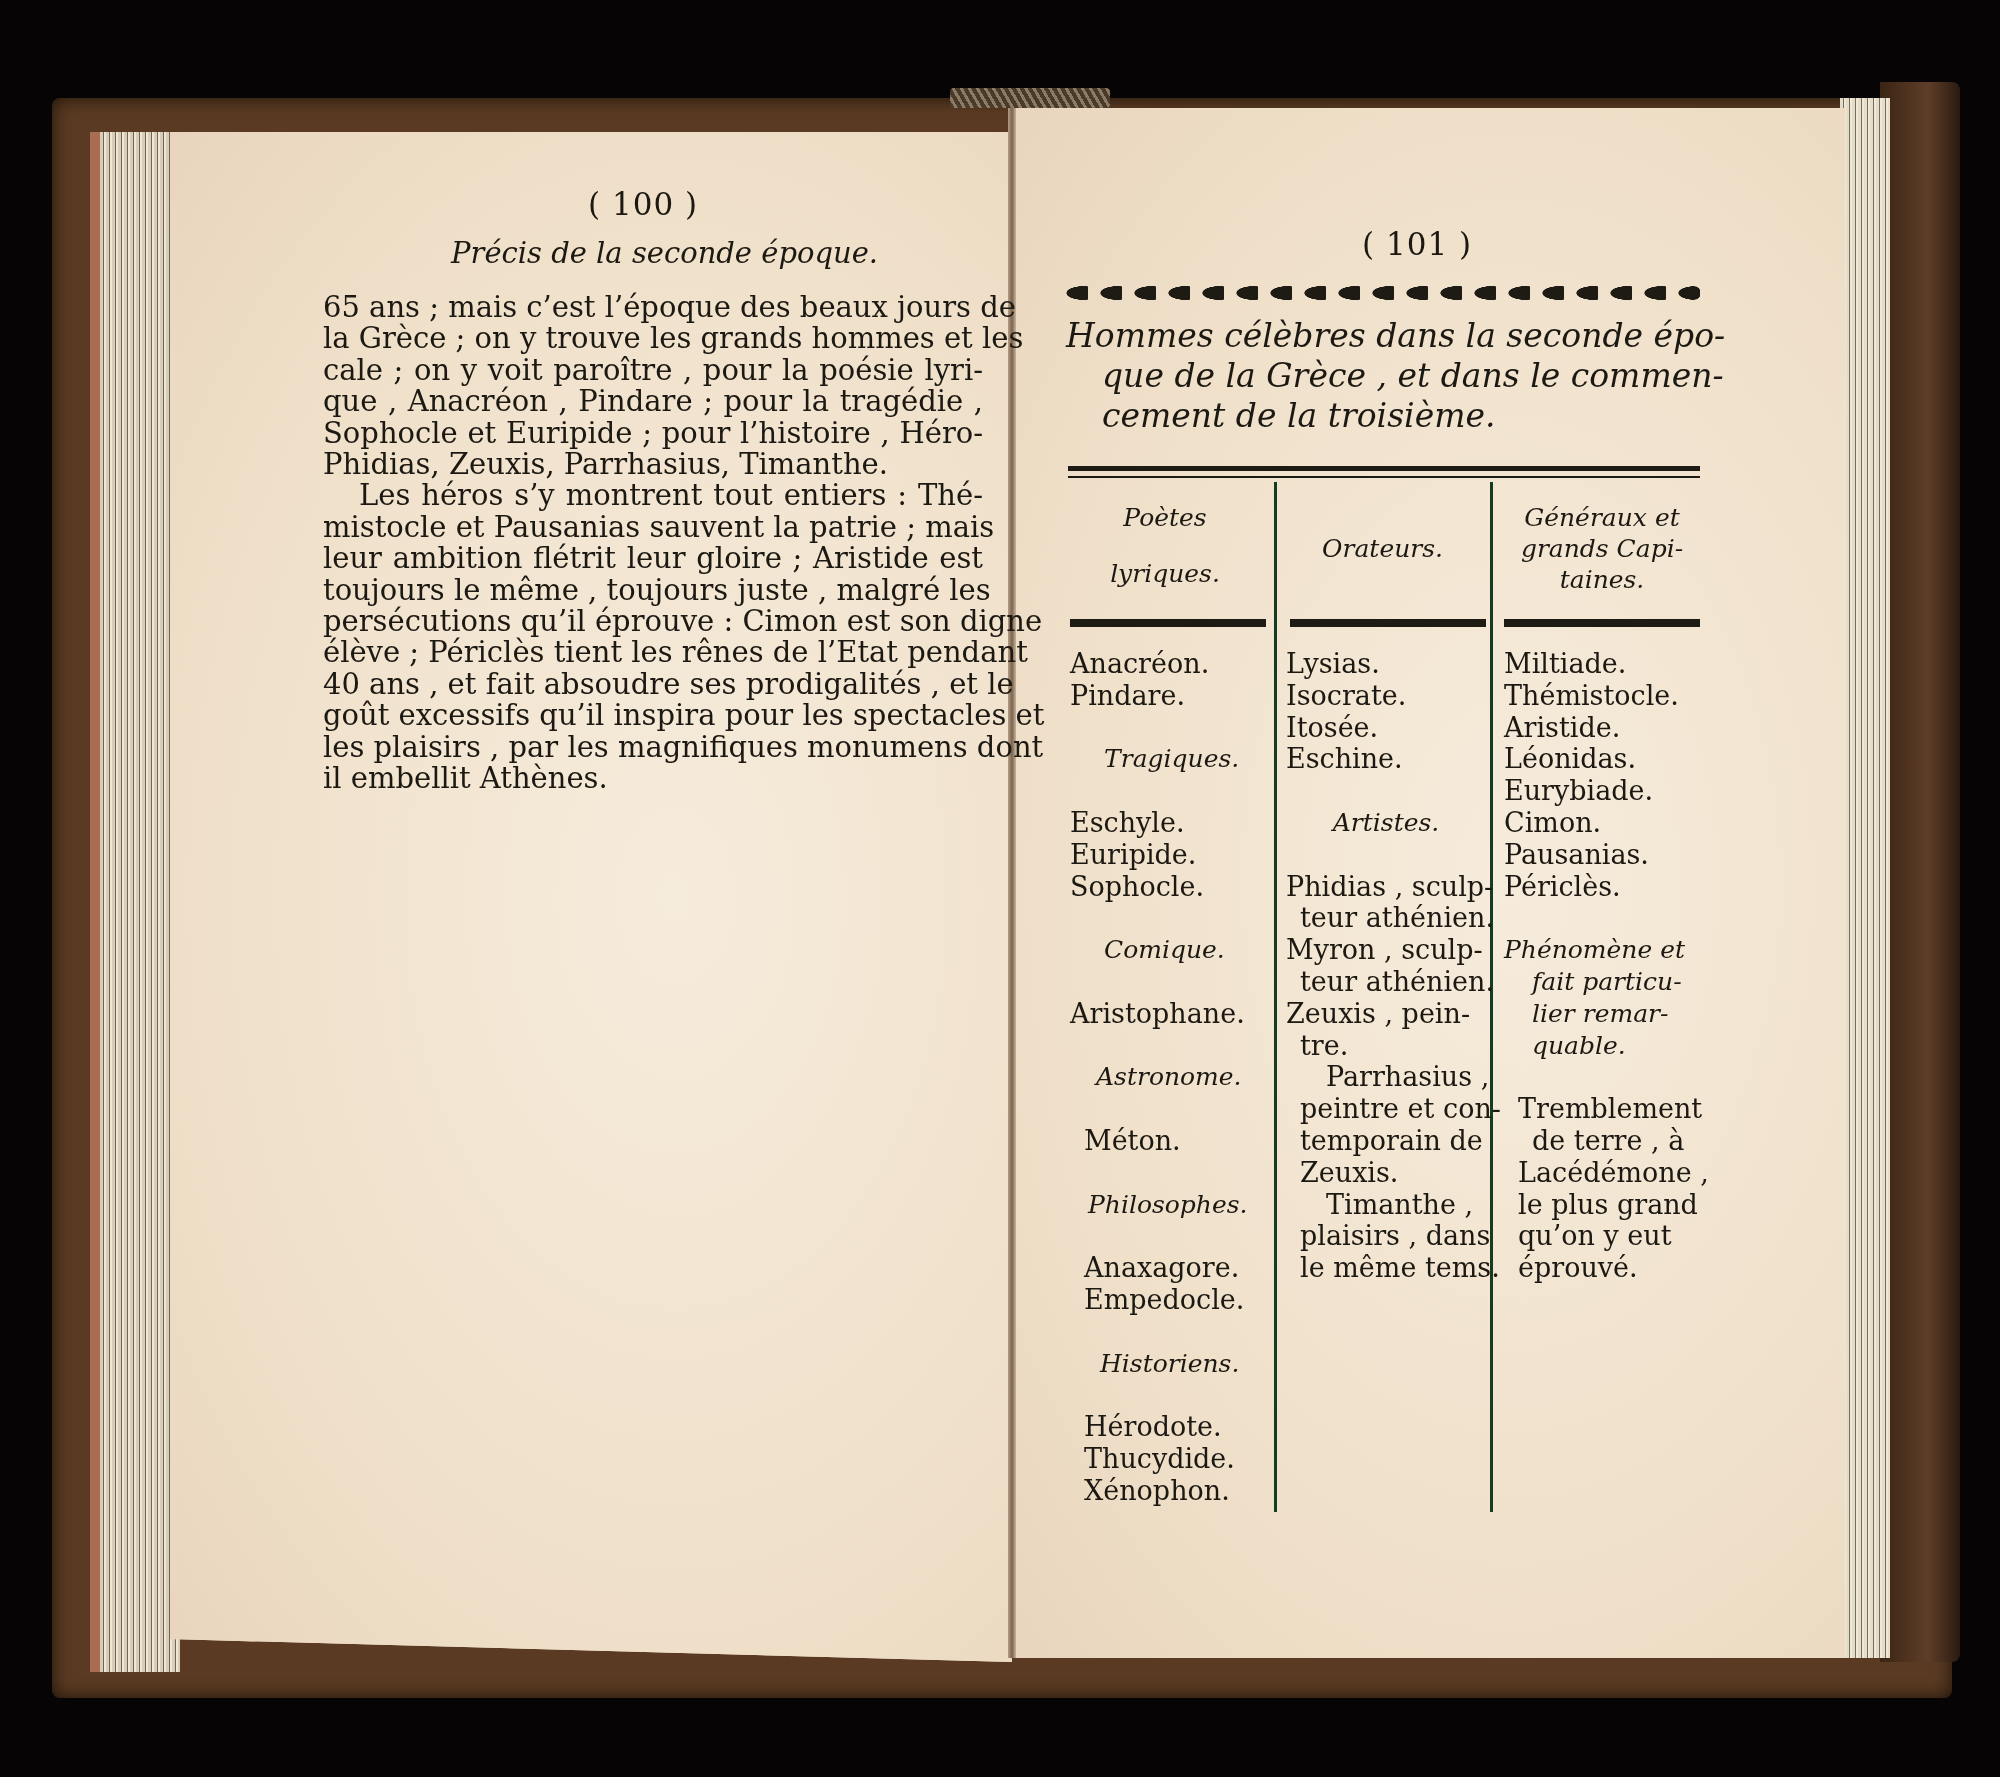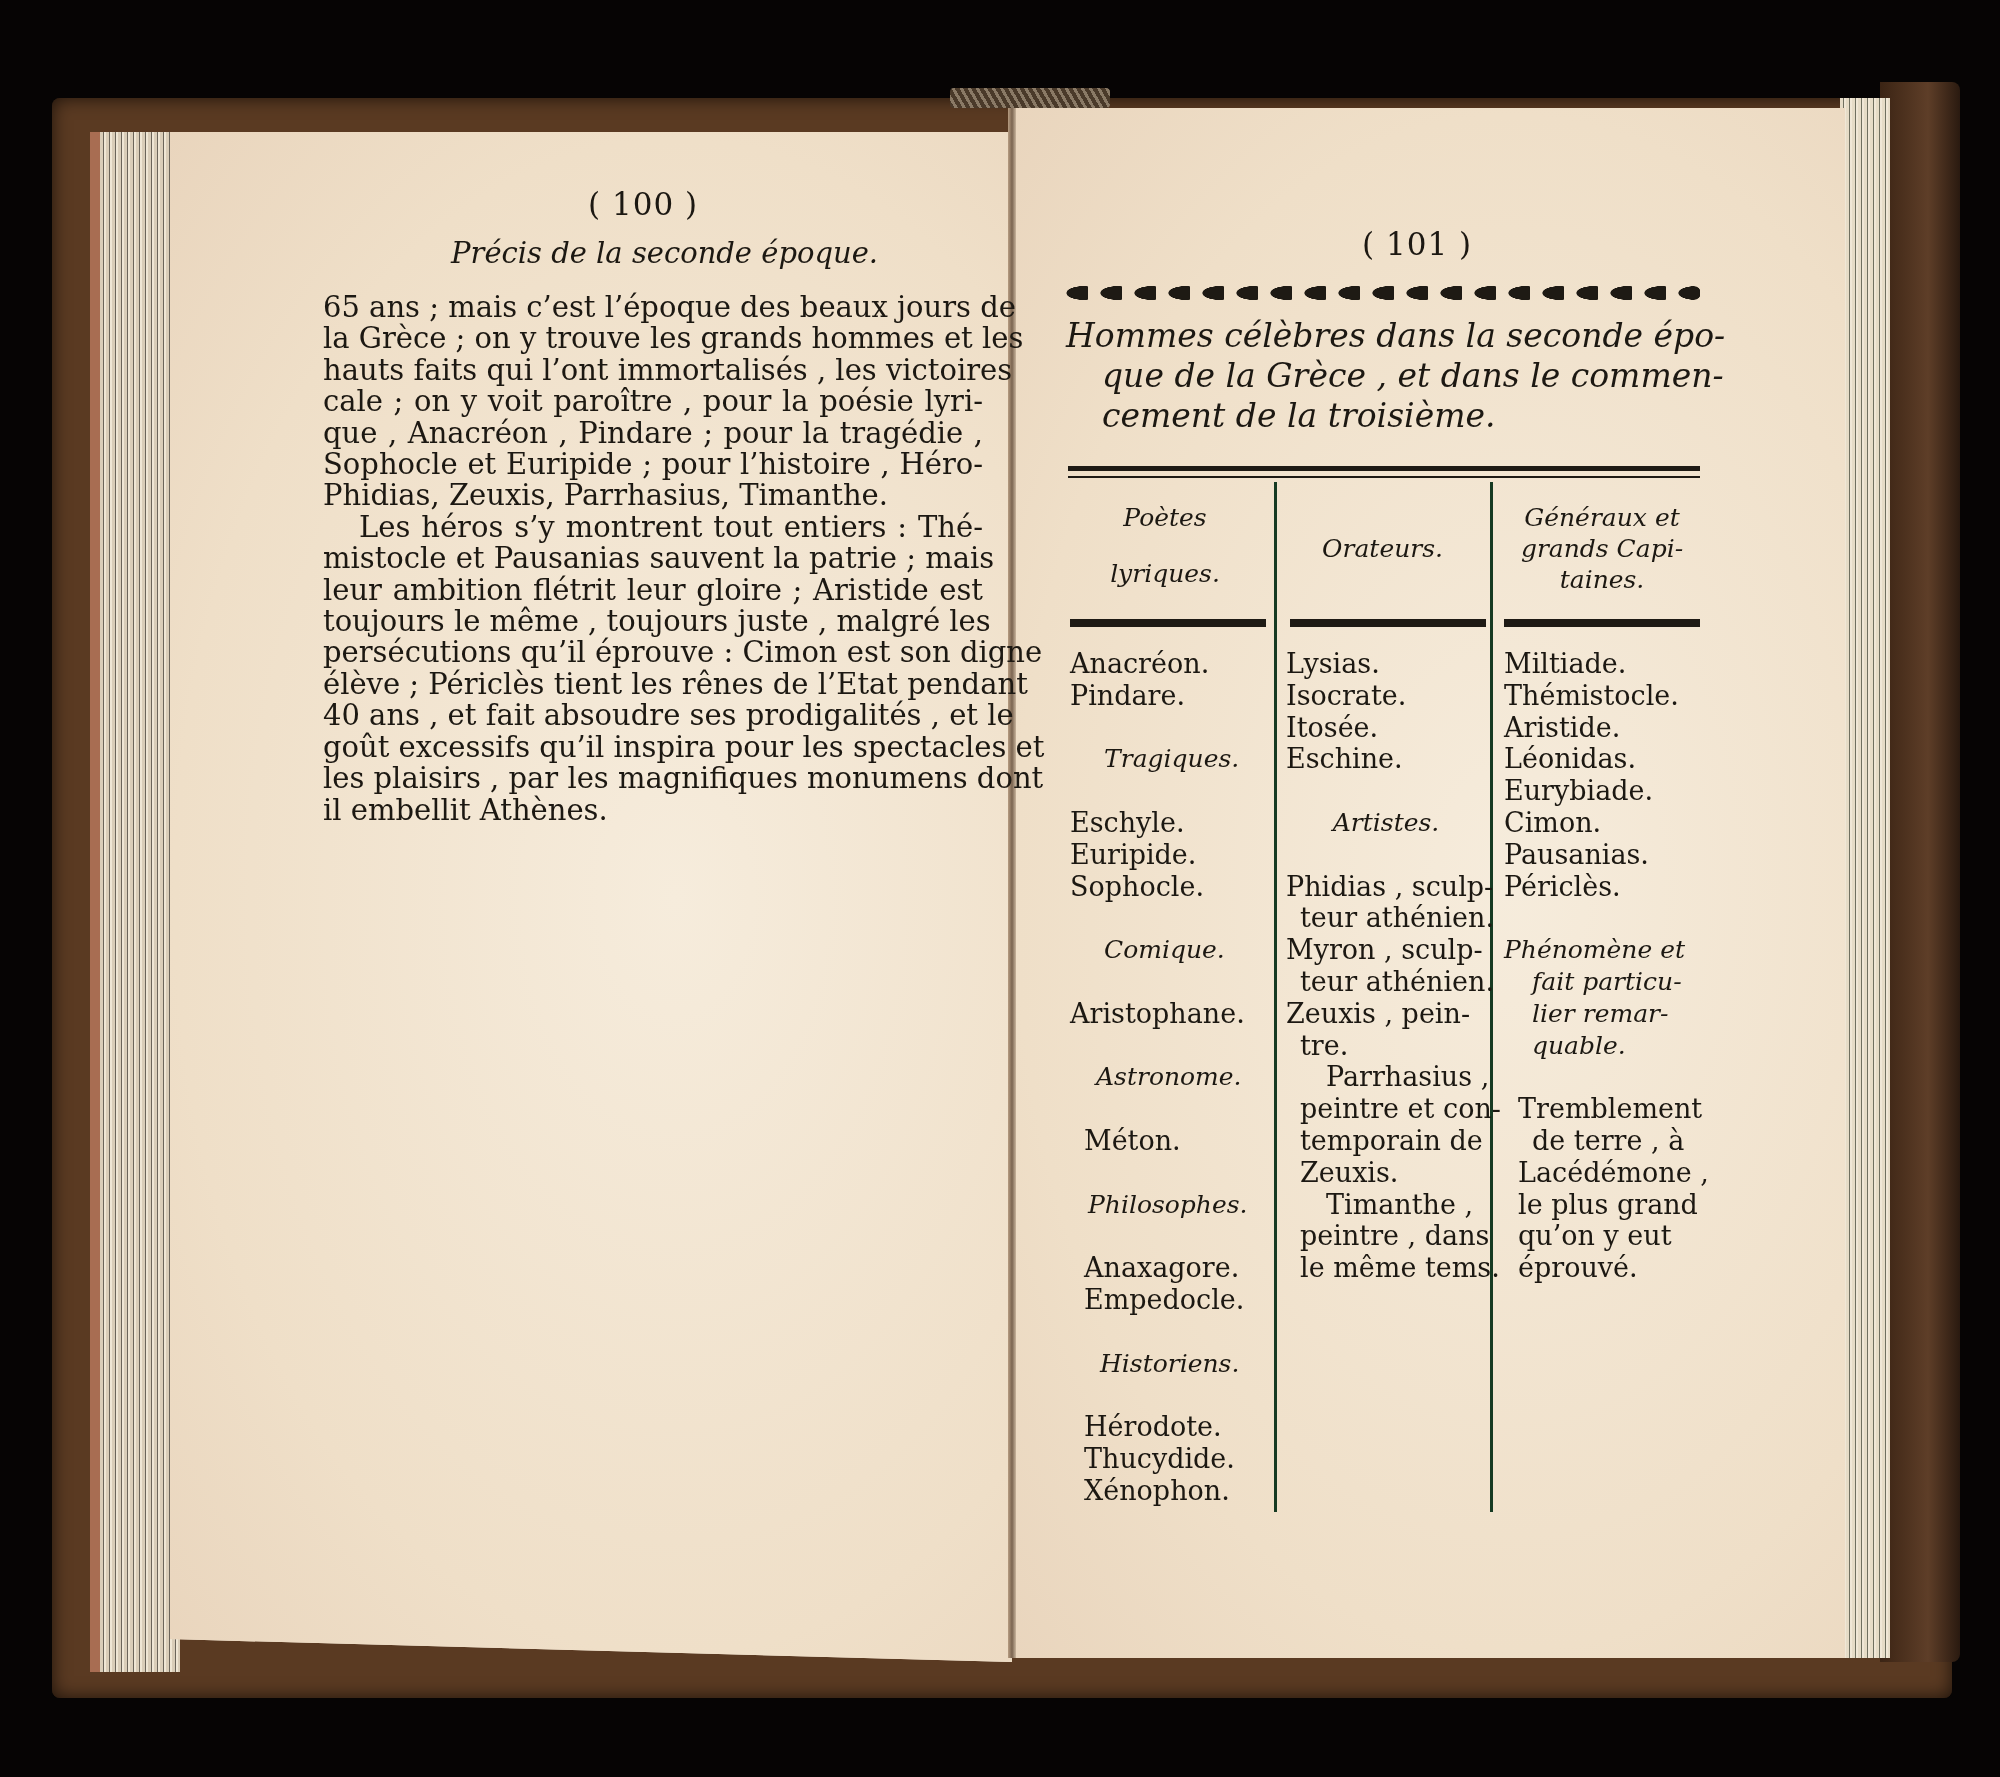--- a/index.html
+++ b/index.html
@@ -109,21 +109,20 @@
 
 <div class="page page-left"></div>
 <div class="page page-right"></div>
 <div class="gutter"></div>
 
 <div class="pnum pnum-left">( 100 )</div>
 <div class="subtitle-left">Précis de la seconde époque.</div>
 <div class="body-text">
   <span class="line">65 ans ; mais c’est l’époque des beaux jours de</span>
   <span class="line">la Grèce ; on y trouve les grands hommes et les</span>
-  <span class="line">hauts faits qui l’ont immortalisés , les victoires</span>
   <span class="line">cale ; on y voit paroître , pour la poésie lyri-</span>
   <span class="line">que , Anacréon , Pindare ; pour la tragédie ,</span>
   <span class="line">Sophocle et Euripide ; pour l’histoire , Héro-</span>
   <span class="line last">Phidias, Zeuxis, Parrhasius, Timanthe.</span>
   <span class="line indent">Les héros s’y montrent tout entiers : Thé-</span>
   <span class="line">mistocle et Pausanias sauvent la patrie ; mais</span>
   <span class="line">leur ambition flétrit leur gloire ; Aristide est</span>
   <span class="line">toujours le même , toujours juste , malgré les</span>
   <span class="line">persécutions qu’il éprouve : Cimon est son digne</span>
   <span class="line">élève ; Périclès tient les rênes de l’Etat pendant</span>
@@ -204,21 +203,21 @@
   <span class="item indent" style="padding-left:14px;">teur athénien.</span>
   <span class="item">Myron , sculp-</span>
   <span class="item indent" style="padding-left:14px;">teur athénien.</span>
   <span class="item">Zeuxis , pein-</span>
   <span class="item indent" style="padding-left:14px;">tre.</span>
   <span class="item indent" style="padding-left:40px;">Parrhasius ,</span>
   <span class="item indent" style="padding-left:14px;">peintre et con-</span>
   <span class="item indent" style="padding-left:14px;">temporain de</span>
   <span class="item indent" style="padding-left:14px;">Zeuxis.</span>
   <span class="item indent" style="padding-left:40px;">Timanthe ,</span>
-  <span class="item indent" style="padding-left:14px;">peintre , dans</span>
+  <span class="item indent" style="padding-left:14px;">plaisirs , dans</span>
   <span class="item indent" style="padding-left:14px;">le même tems.</span>
 </div>
 
 <div class="col" style="left:1504px;top:648px;width:205px;">
   <span class="item">Miltiade.</span>
   <span class="item">Thémistocle.</span>
   <span class="item">Aristide.</span>
   <span class="item">Léonidas.</span>
   <span class="item">Eurybiade.</span>
   <span class="item">Cimon.</span>

